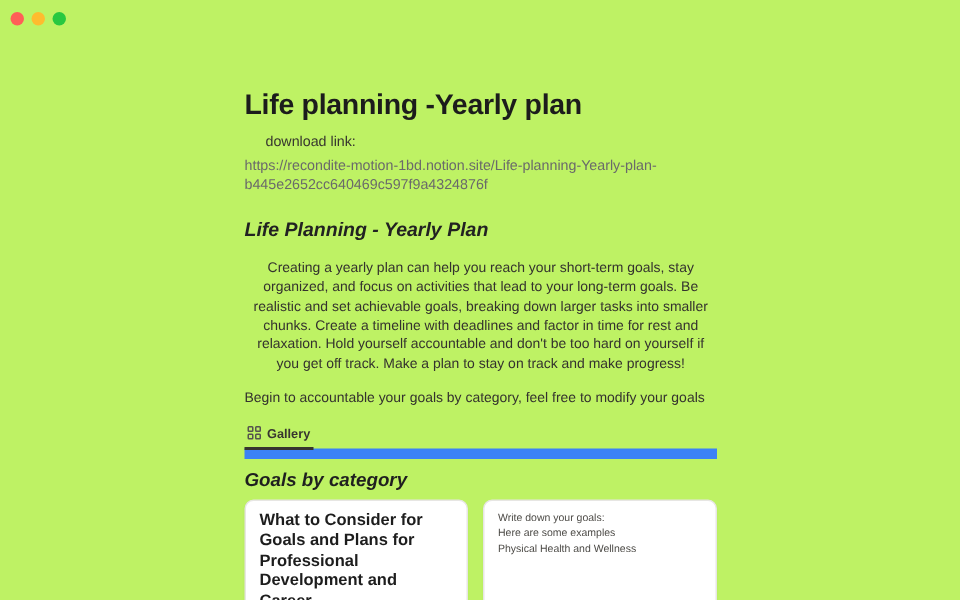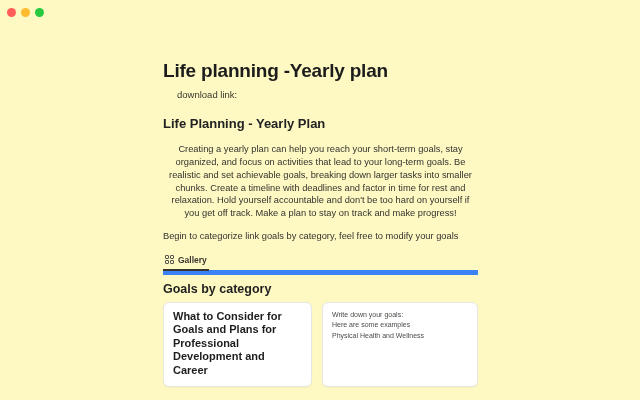--- a/index.html
+++ b/index.html
@@ -1,40 +1,40 @@
 <!DOCTYPE html>
 <html><head>
 <meta charset="utf-8">
 <style>
   html,body{margin:0;padding:0;width:640px;height:400px;overflow:hidden;background:#ffffff;
     font-family:"Liberation Sans", sans-serif;color:#37352f;}
-  .window{position:relative;width:640px;height:400px;background:#fef9c3;}
+  .window{position:relative;width:640px;height:400px;background:#bef264;}
 
   
   .traffic{position:absolute;top:8px;left:7px;display:flex;gap:5px;}
   .light{width:9px;height:9px;border-radius:50%;display:inline-block;}
 
   
   .content{position:absolute;left:163px;top:0;width:315px;}
   .page-title{margin:60px 0 0 0;font-size:19px;line-height:22px;font-weight:bold;color:#1c1c1c;letter-spacing:-0.2px;}
   .dl-label{margin-top:7px;font-size:9.5px;line-height:12px;color:#37352f;margin-left:14px;}
   .dl-url{margin-top:3px;font-size:9.5px;line-height:13px;color:#6a6a6a;overflow-wrap:anywhere;width:300px;}
-  .h2{margin-top:15px;font-size:13px;line-height:16px;font-weight:bold;color:#222;}
+  .h2{margin-top:15px;font-size:13px;line-height:16px;font-weight:bold;color:#222;font-style:italic;}
   .intro{margin-top:4px;font-size:9.3px;line-height:12.9px;color:#34322e;text-align:center;}
   .note{margin-top:4px;font-size:9.3px;line-height:13px;color:#34322e;}
 
   
-  .tabbar{margin-top:7px;border-bottom:5px solid #3b82f6;display:flex;}
+  .tabbar{margin-top:7px;border-bottom:7px solid #3b82f6;display:flex;}
   .tab{position:relative;display:flex;align-items:center;gap:4px;padding:3px 2px 5px 2px;cursor:pointer;}
   .tab.active::after{content:"";position:absolute;left:0;right:0;bottom:-1px;height:2px;background:#37352f;}
   .tab-label{font-size:8.5px;font-weight:bold;color:#37352f;}
   .gallery-icon{display:inline-grid;grid-template-columns:4px 4px;grid-template-rows:4px 4px;gap:1px;}
   .gallery-icon i{background:transparent;border:1px solid #55534e;border-radius:1px;display:block;}
 
-  .board-title{margin-top:6px;font-size:12.5px;line-height:16px;font-weight:bold;color:#1f1f1f;}
+  .board-title{margin-top:6px;font-size:12.5px;line-height:16px;font-weight:bold;color:#1f1f1f;font-style:italic;}
 
   
   .grid{margin-top:5px;display:grid;grid-template-columns:149px 156px;column-gap:10px;row-gap:7px;}
   .card{background:#fff;border:1px solid #e7e6e3;border-radius:6px;box-shadow:0 1px 2px rgba(15,15,15,0.04);
     padding:7px 9px 6px 9px;overflow:hidden;cursor:pointer;}
   .card-title{font-size:11px;line-height:13.5px;font-weight:bold;color:#1d1d1d;margin:0 0 3px 0;}
   .line{font-size:7px;line-height:10.5px;color:#4d4b47;white-space:nowrap;overflow:hidden;}
 </style>
 </head>
 <body>
@@ -44,24 +44,25 @@
   <div class="traffic">
     <span class="light" style="background: rgb(255, 95, 87);"></span>
     <span class="light" style="background: rgb(254, 188, 46);"></span>
     <span class="light" style="background: rgb(40, 200, 64);"></span>
   </div>
 
   <div class="content">
     <h1 class="page-title">Life planning -Yearly plan</h1>
 
     <div class="dl-label">download link:</div>
+    <div class="dl-url">https://recondite-motion-1bd.notion.site/Life-planning-Yearly-plan-b445e2652cc640469c597f9a4324876f</div>
 
     <h2 class="h2">Life Planning - Yearly Plan</h2>
     <p class="intro">Creating a yearly plan can help you reach your short-term goals, stay organized, and focus on activities that lead to your long-term goals. Be realistic and set achievable goals, breaking down larger tasks into smaller chunks. Create a timeline with deadlines and factor in time for rest and relaxation. Hold yourself accountable and don't be too hard on yourself if you get off track. Make a plan to stay on track and make progress!</p>
-    <p class="note">Begin to categorize link goals by category, feel free to modify your goals</p>
+    <p class="note">Begin to accountable your goals by category, feel free to modify your goals</p>
 
     <div class="tabbar">
       <div class="tab active">
         <span class="gallery-icon">
             <i></i>
             <i></i>
             <i></i>
             <i></i>
           </span>
         <span class="tab-label">Gallery</span>

